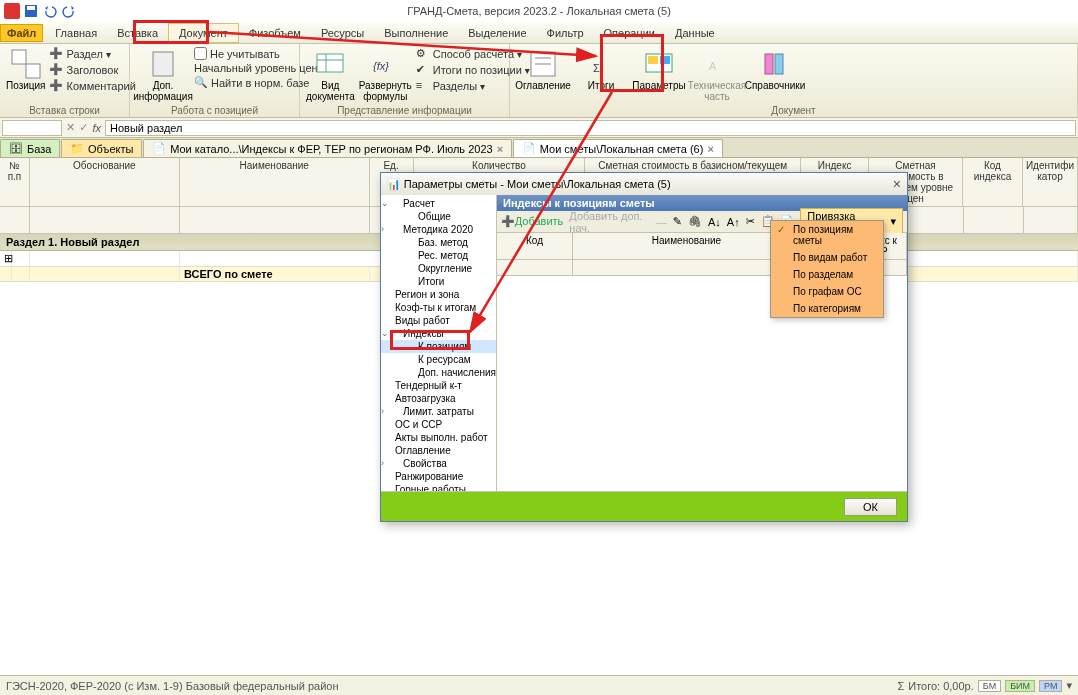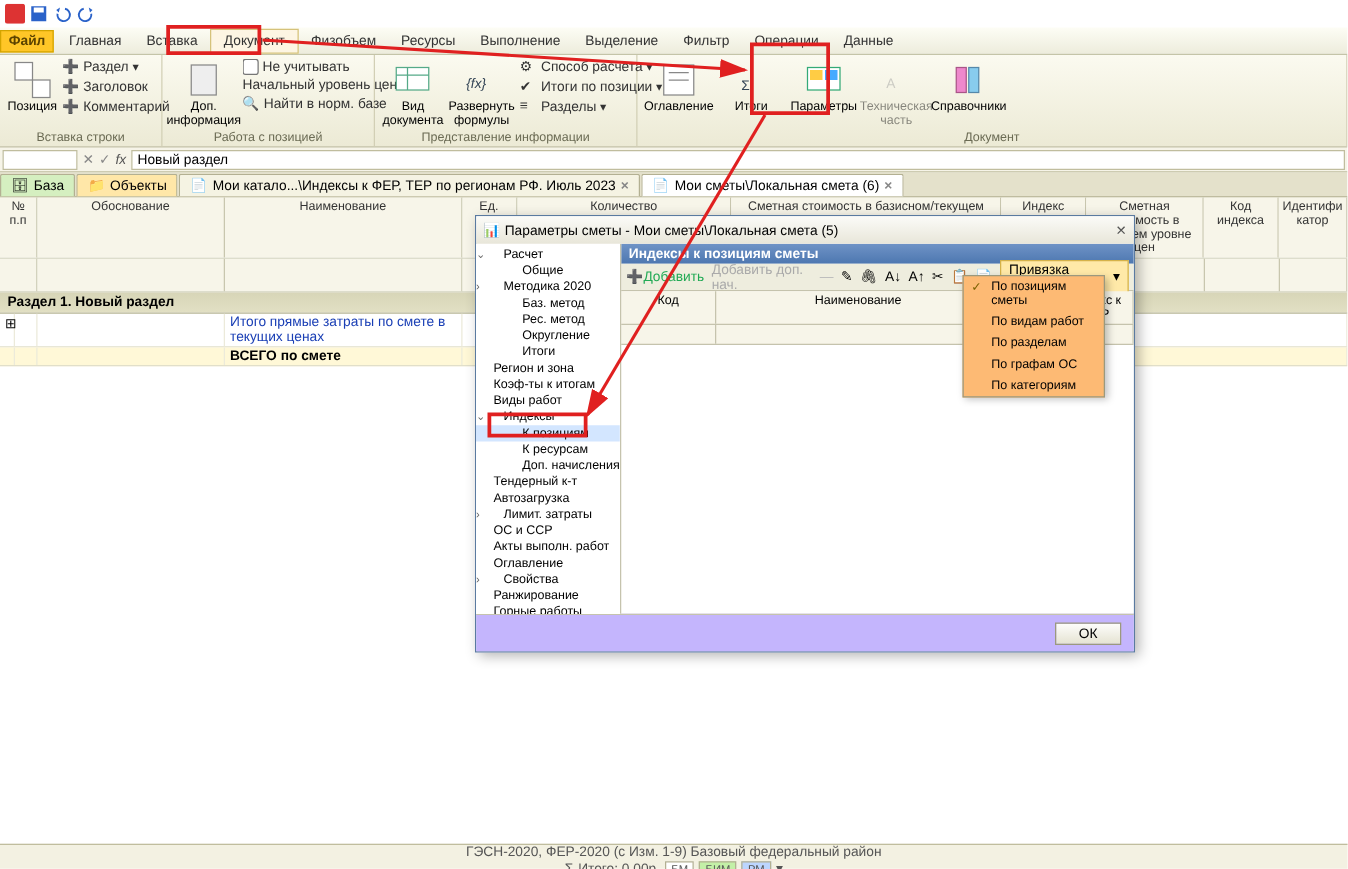--- a/index.html
+++ b/index.html
@@ -53,28 +53,28 @@
 .tree-item.sel{background:#d3e6ff;}
 .dlg-right { flex:1; display:flex; flex-direction:column;}
 .dlg-right-head{background:linear-gradient(#6f93c6,#4d77b0); color:#fff; font-size:11px; font-weight:600; padding:2px 6px;}
 .dlg-toolbar{height:22px; background:#eeedde; border-bottom:1px solid #c5c3ad; display:flex; align-items:center; gap:6px; padding:0 4px; font-size:10px;}
 .tb-btn{color:#2a5; cursor:pointer;}
 .tb-btn.dis{color:#aaa;}
 .drop-btn{background:#ffe9a8;border:1px solid #d5b24a;padding:1px 6px;cursor:pointer;display:flex;align-items:center;gap:3px;}
 .dlg-gridhead{display:flex;border-bottom:1px solid #c5c3ad;background:#f7f5e9;}
 .dlg-gridhead .gh2{border-right:1px solid #c5c3ad;font-size:10px;text-align:center;padding:2px;}
 .dlg-gridbody{flex:1;background:#fff;}
-.dlg-footer{height:30px;background:#c4b5fd;border-top:1px solid #c5c3ad;display:flex;justify-content:flex-end;align-items:center;padding:0 10px;}
+.dlg-footer{height:30px;background:#84cc16;border-top:1px solid #c5c3ad;display:flex;justify-content:flex-end;align-items:center;padding:0 10px;}
 .ok-btn{background:linear-gradient(#fdfdfb,#e5e3d2);border:1px solid #9b997e;padding:2px 18px;font-size:11px;cursor:pointer;}
 
 .dd-menu{position:absolute; left:770px; top:220px; width:114px; background:#fdba74; border:1px solid #9b997e; box-shadow:2px 2px 6px rgba(0,0,0,.25);}
 .dd-item{font-size:10px; padding:3px 8px 3px 22px; cursor:pointer; position:relative;}
 .dd-item.chk::before{content:"✓"; position:absolute; left:6px; color:#7a6000;}
 
-.status{position:absolute;bottom:0;left:0;right:0;height:20px;background:#f3f1e2;border-top:1px solid #c0bd9e;display:flex;align-items:center;justify-content:space-between;padding:0 6px;font-size:10px;color:#555;flex-direction:column;}
+.status{position:absolute;bottom:0;left:0;right:0;height:20px;background:#f3f1e2;border-top:1px solid #c0bd9e;display:flex;align-items:center;justify-content:space-between;padding:0 6px;font-size:10px;color:#555;}
 .status-r{display:flex;gap:4px;align-items:center;}
 .pill{border:1px solid #b3b092;padding:0 4px;background:#fff;font-size:9px;}
 .pill.g{background:#c3f0a7;}
 .pill.b{background:#bcd5ff;}
 
 svg.arrow{position:absolute;pointer-events:none;}
 
 .ic,.ic-s{display:inline-block;}
 </style>
 </head>
@@ -91,20 +91,21 @@
         </svg></span>
     <span><svg width="16" height="16">
           <path d="M10 4 A5 5 0 1 1 4 8" fill="none" stroke="#2a62c9" stroke-width="1.5"></path>
           <path d="M3 5 L6 3 L5 7 Z" fill="#2a62c9"></path>
         </svg></span>
     <span><svg width="16" height="16">
           <path d="M6 4 A5 5 0 1 0 12 8" fill="none" stroke="#2a62c9" stroke-width="1.5"></path>
           <path d="M13 5 L10 3 L11 7 Z" fill="#2a62c9"></path>
         </svg></span>
   </div>
+  <div class="title-text">ГРАНД-Смета, версия 2023.2 - Локальная смета (5)</div>
 </div>
 
 <div class="menubar">
   <div class="file-btn">Файл</div>
   <div class="menu-item">Главная</div>
   <div class="menu-item">Вставка</div>
   <div class="menu-item sel">Документ</div>
   <div class="menu-item">Физобъем</div>
   <div class="menu-item">Ресурсы</div>
   <div class="menu-item">Выполнение</div>
@@ -293,21 +294,20 @@
     <div class="gh" style="width:94px"></div>
     <div class="gh" style="width:60px"></div>
     <div class="gh" style="flex:1"></div>
 </div>
 
 <div class="section-row">Раздел 1. Новый раздел</div>
 <div class="data-row">
   <div class="c" style="width:12px">⊞</div>
     <div class="c" style="width:18px"></div>
     <div class="c" style="width:150px"></div>
-  <div class="c blue" style="width:190px">Итого прямые затраты по смете в текущих ценах</div>
   <div class="c" style="flex:1"></div>
 </div>
 <div class="data-row total">
   <div class="c" style="width:12px"></div>
     <div class="c" style="width:18px"></div>
     <div class="c" style="width:150px"></div>
   <div class="c" style="width:190px;font-weight:600">ВСЕГО по смете</div>
   <div class="c" style="flex:1"></div>
 </div>
 

